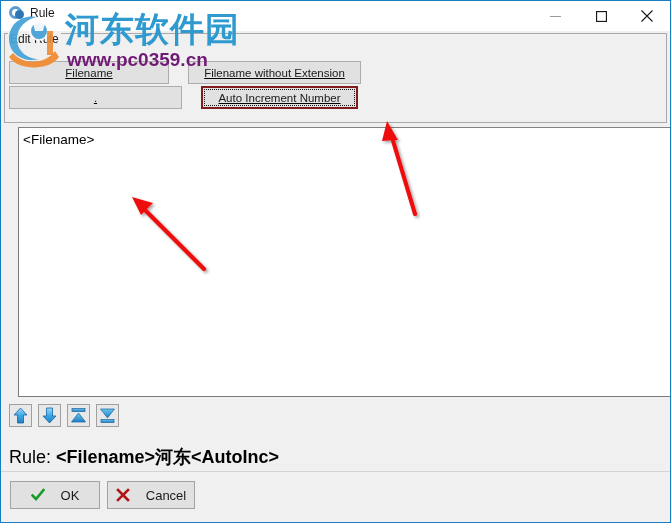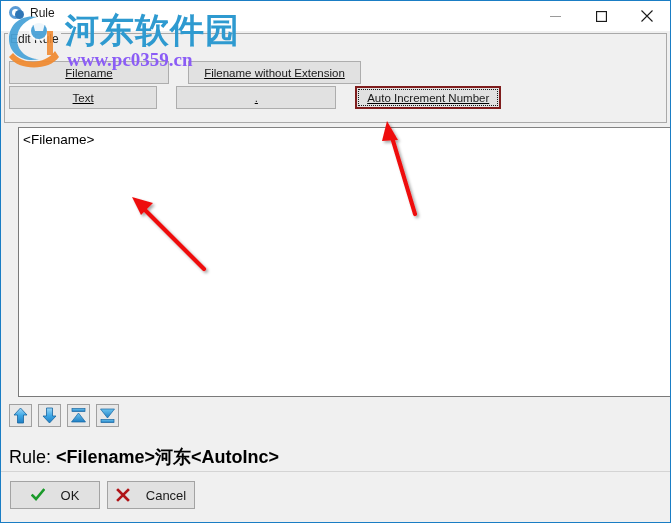--- a/index.html
+++ b/index.html
@@ -251,29 +251,29 @@
     width: 62px; height: 62px;
   }
   .wm-cn {
     position: absolute;
     left: 64px; top: 8px;
     font-size: 34px;
     font-weight: bold;
     color: #2e9ad0;
     letter-spacing: 1px;
     line-height: 38px;
-    font-family: Liberation Sans, sans-serif;
+    font-family: Liberation Serif, serif;
   }
   .wm-url {
     position: absolute;
     left: 66px; top: 46px;
     font-size: 19px;
     font-weight: bold;
-    color: #8b5cf6;
-    font-family: Liberation Serif, serif;
+    color: #701a75;
+    font-family: Liberation Sans, sans-serif;
     line-height: 22px;
   }
 
   
   .annot {
     position: absolute;
     left: 0; top: 0;
     width: 669px; height: 521px;
     pointer-events: none;
     z-index: 6;
@@ -313,21 +313,20 @@
 
   <div class="groupbox"></div>
   <div class="group-label">Edit Rule</div>
 
   <div class="btn-grid">
     <div class="btn-row">
       <div class="tokbtn w-a">Filename</div>
       <div class="tokbtn w-b">Filename without Extension</div>
     </div>
     <div class="btn-row">
-      <div class="tokbtn w-a">Text</div>
       <div class="tokbtn w-b">.</div>
       <div class="tokbtn w-c focused">
         <span class="focusring"></span>
         <span>Auto Increment Number</span>
       </div>
     </div>
   </div>
 
   <div class="editor">
     <div class="editor-line">&lt;Filename&gt;</div>

